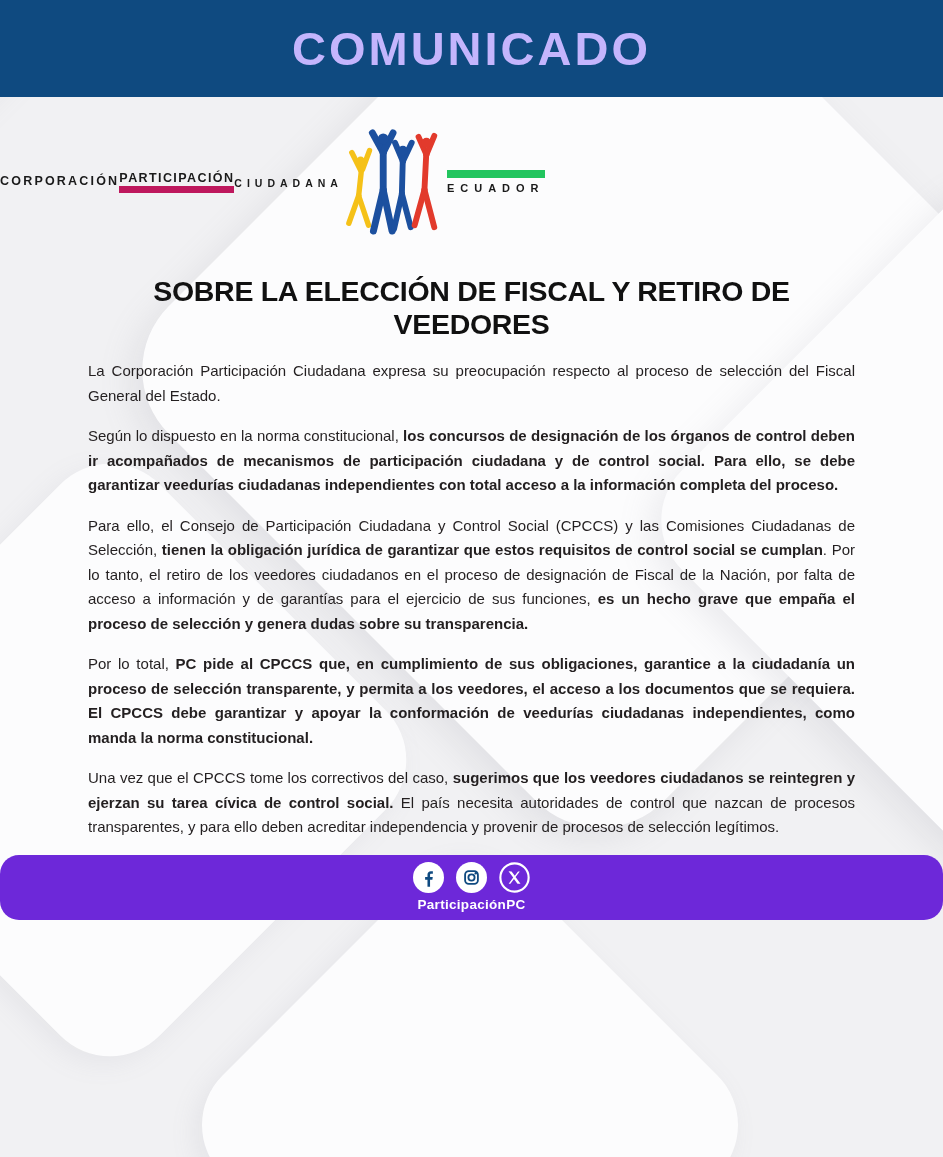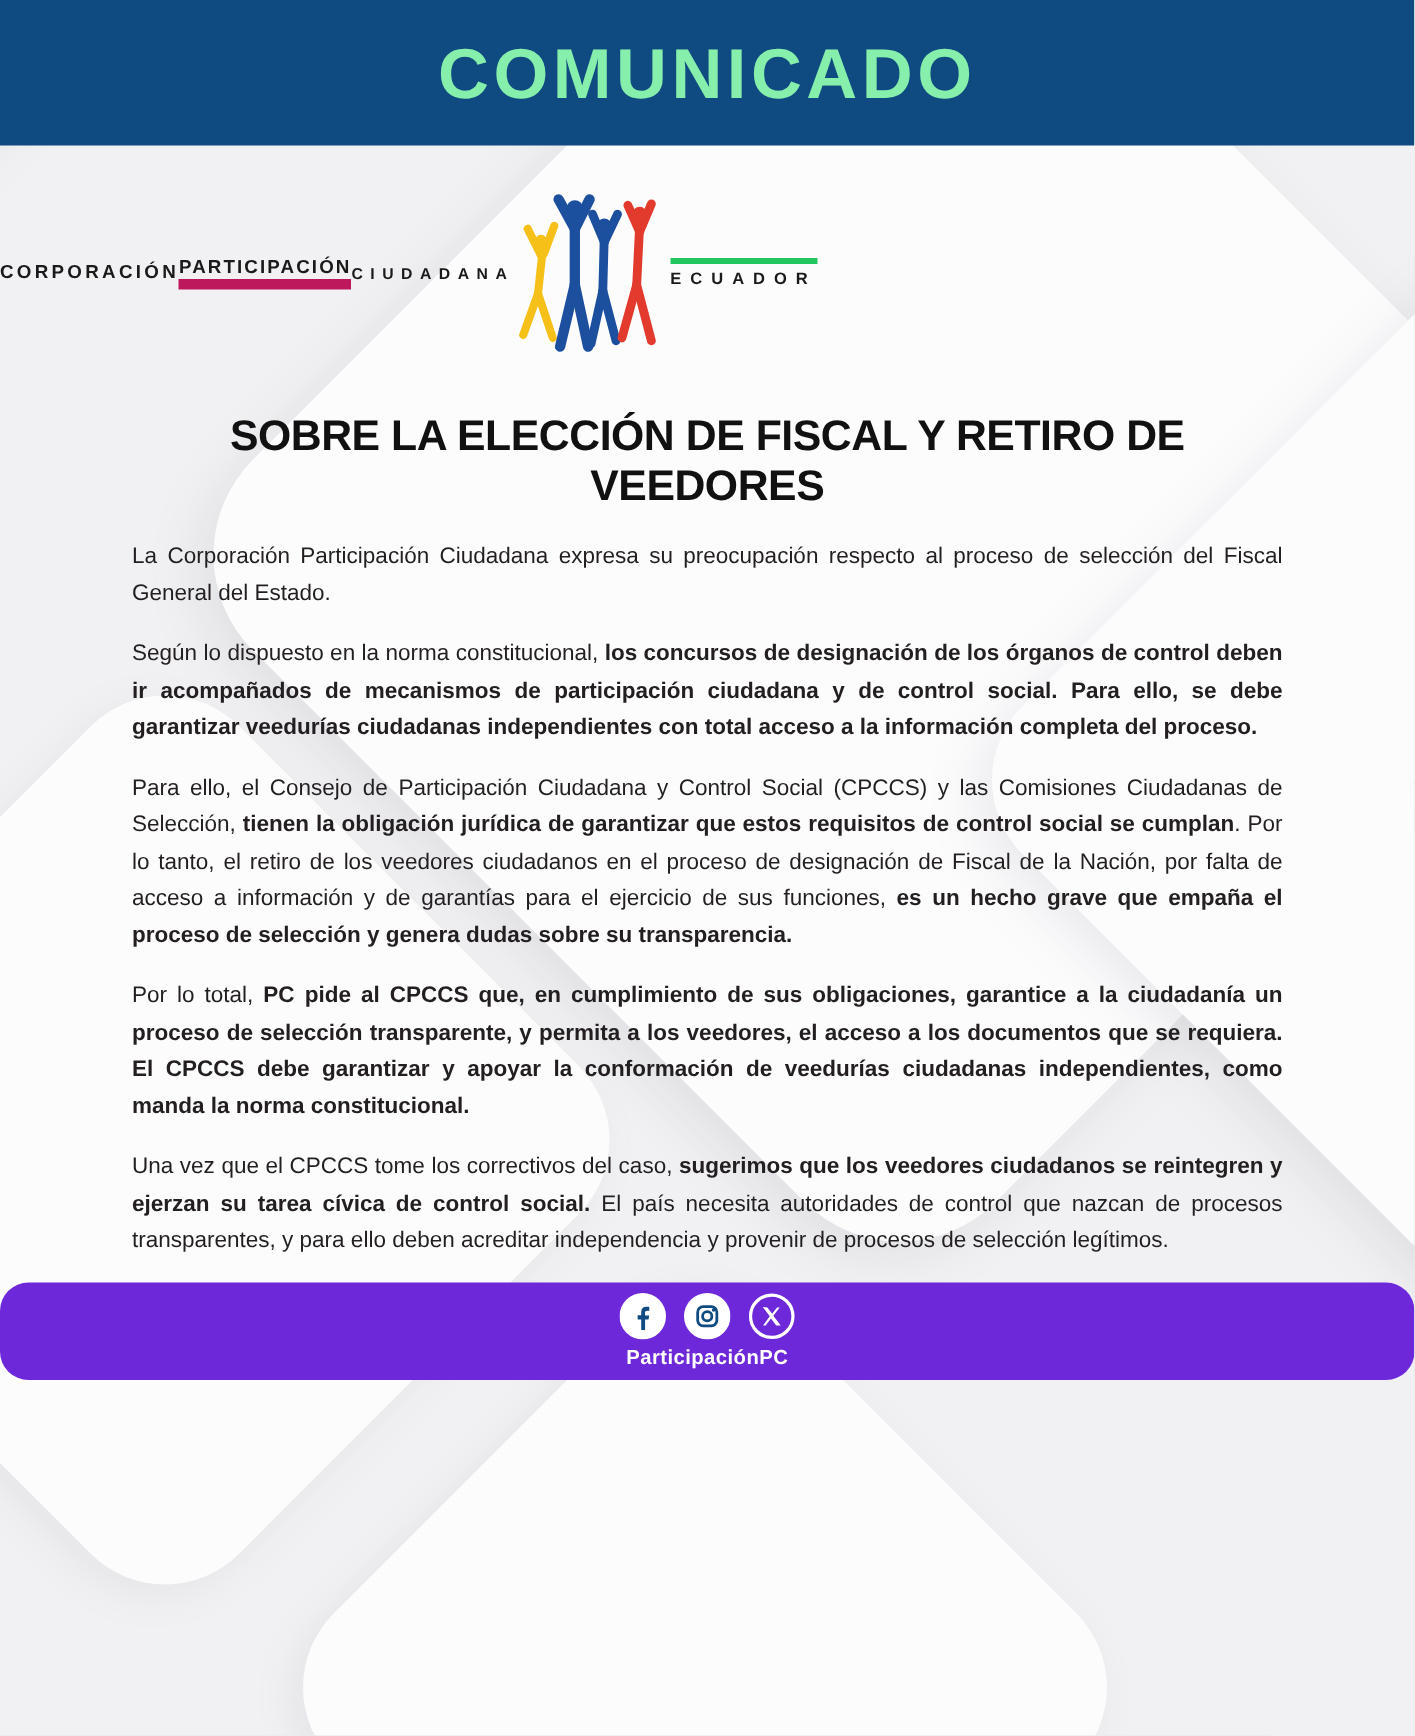--- a/index.html
+++ b/index.html
@@ -33,42 +33,42 @@
 
   
   .banner {
     height: 97px;
     background: #0f4a80;
     display: flex;
     align-items: center;
     justify-content: center;
   }
   .banner h1 {
-    color: #86efac;
+    color: #c4b5fd;
     font-size: 47px;
     font-weight: 700;
     letter-spacing: 3px;
   }
 
   
   .logo {
     margin-top: 26px;
     display: flex;
     flex-direction: row;
     align-items: center;
     text-align: center;
   }
   .logo-l1 { font-size: 12.5px; font-weight: 700; letter-spacing: 2.2px; color: #1a1a1a; }
   .logo-l2 { font-size: 12.5px; font-weight: 700; letter-spacing: 1.4px; color: #1a1a1a;
              border-bottom: 7px solid #be185d; padding-bottom: 1px; margin-top: 1px; }
   .logo-l3 { font-size: 10.5px; font-weight: 700; letter-spacing: 5px; color: #1a1a1a; margin-top: 3px; }
   .logo-figures { margin: 6px 0 2px 0; }
   .logo-country {
     font-size: 11px; font-weight: 700; letter-spacing: 6px; color: #1a1a1a;
-    border-top: 4px solid #22c55e; padding-top: 4px; margin-top: 2px;
+    border-top: 8px solid #22c55e; padding-top: 4px; margin-top: 2px;
   }
 
   
   .statement-title {
     margin: 36px 84px 18px 84px;
     text-align: center;
     font-size: 28.5px;
     font-weight: 700;
     letter-spacing: -0.3px;
     color: #111111;

